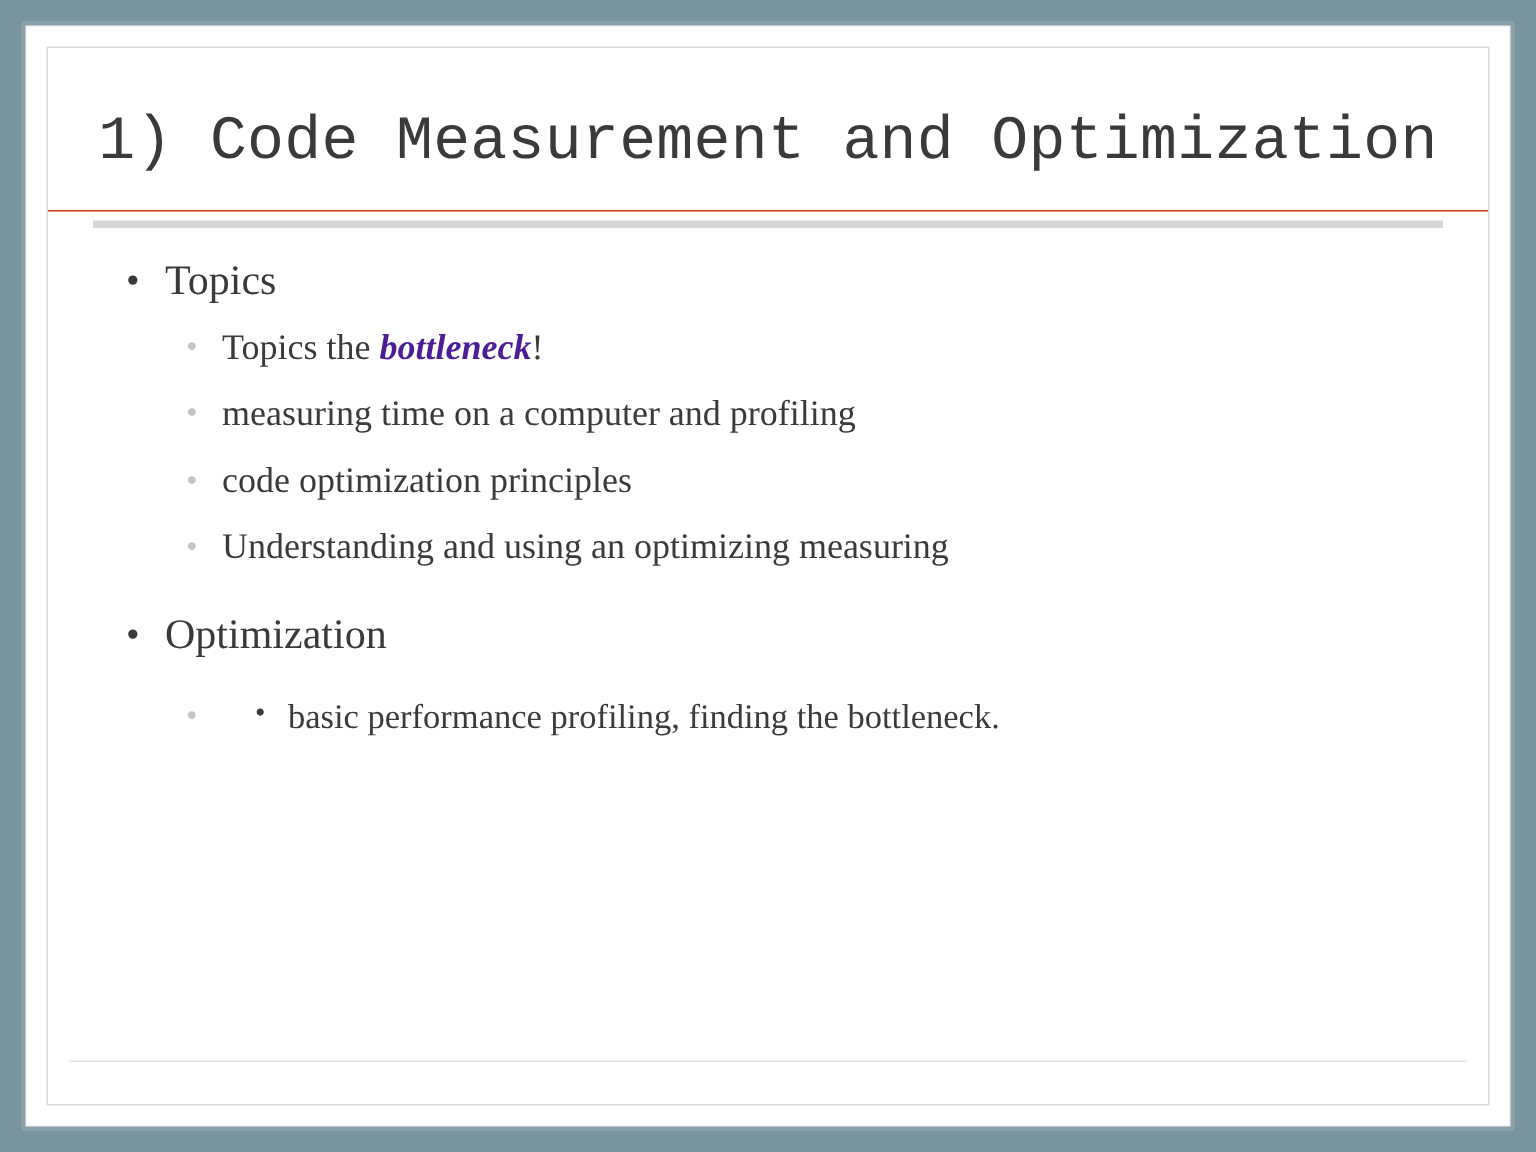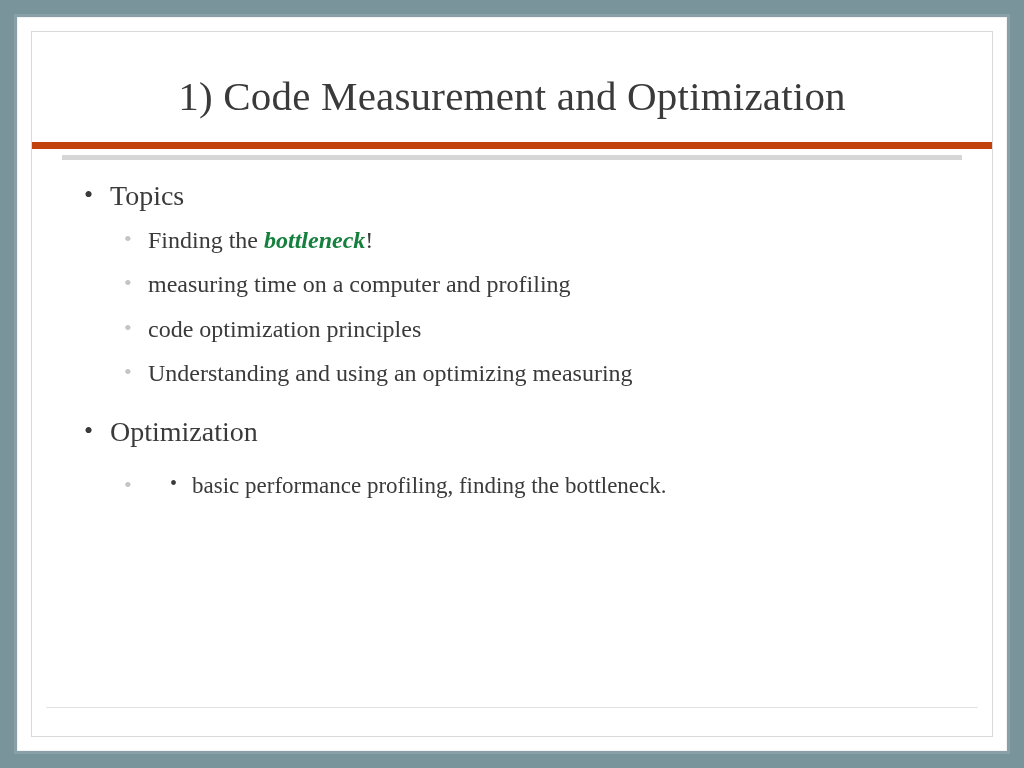--- a/index.html
+++ b/index.html
@@ -17,21 +17,22 @@
     box-shadow: inset 0 0 0 1px rgba(0,0,0,0.05);
   }
   .inner-frame {
     position: absolute;
     inset: 14px;
     border: 1px solid #d9d9d9;
     background: #ffffff;
   }
   .title-box {
     padding: 40px 28px 22px 28px;
-    border-bottom: 7px solid #c2410c;
+    border-bottom: 1px solid #c2410c;
+    font-family: Liberation Mono, monospace;
   }
   .title-text {
     font-size: 41px;
     font-weight: 400;
     color: #3a3a3a;
     text-align: center;
     letter-spacing: 0.2px;
   }
   .body-box {
     padding: 6px 28px 20px 28px;
@@ -96,21 +97,21 @@
   }
   ul.level3 > li::before {
     content: "•";
     position: absolute;
     left: 0;
     top: 0;
     color: #3a3a3a;
     font-size: 20px;
   }
   .emph {
-    color: #15803d;
+    color: #4c1d95;
     font-style: italic;
     font-weight: bold;
   }
   .bottom-rule {
     position: absolute;
     left: 14px;
     right: 14px;
     bottom: 28px;
     height: 1px;
     background: #e2e2e2;
@@ -129,21 +130,21 @@
 
     <div class="body-box">
       <div class="divider"></div>
 
       <ul class="level1">
 
         <li>
           <span>Topics</span>
           <ul class="level2">
             <li>
-              <span>Finding the </span><span class="emph">bottleneck</span><span>!</span>
+              <span>Topics the </span><span class="emph">bottleneck</span><span>!</span>
             </li>
             <li>measuring time on a computer and profiling</li>
             <li>code optimization principles</li>
             <li>Understanding and using an optimizing measuring</li>
           </ul>
         </li>
 
         <li class="sect-gap">
           <span>Optimization</span>
           <ul class="level2">

